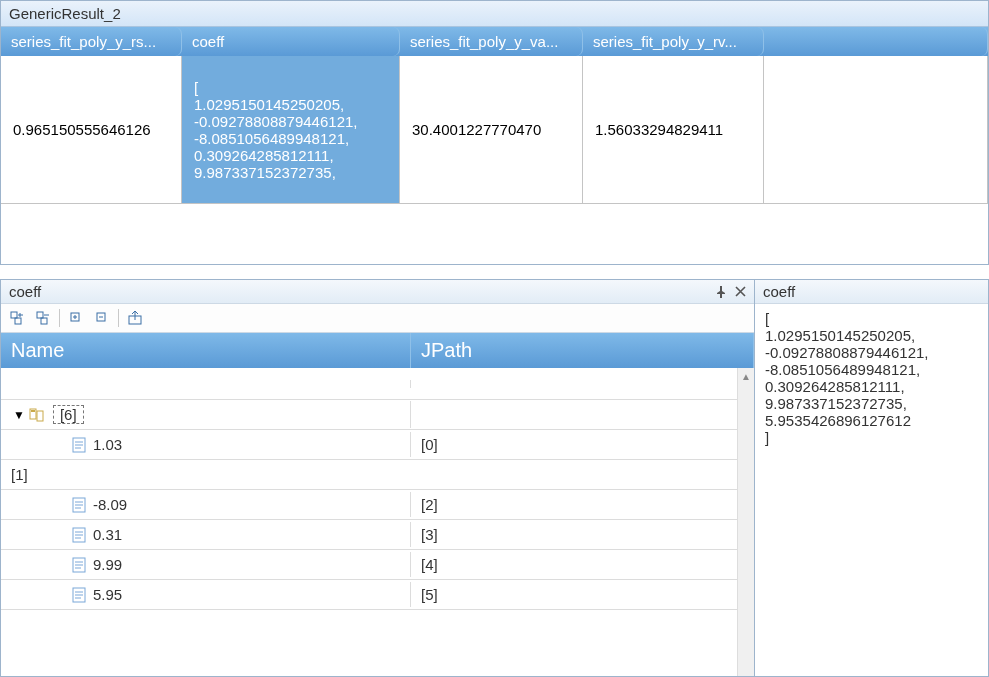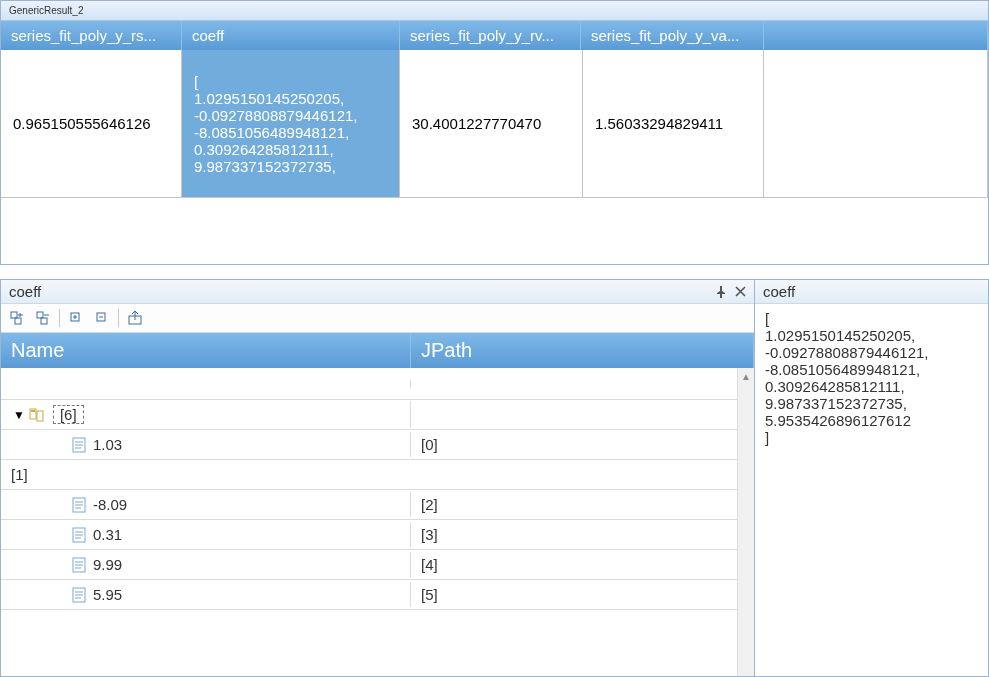--- a/index.html
+++ b/index.html
@@ -14,34 +14,35 @@
   }
   .top-panel {
     border: 1px solid #9db4cc;
     position: relative;
     height: 265px;
   }
   .title-bar {
     background: linear-gradient(#eaf2fb, #d3e5f7);
     border-bottom: 1px solid #a9c4df;
     padding: 4px 8px;
-    font-size: 10px;
+    font-size: 15px;
     color: #333;
   }
   .grid-header {
     display: flex;
     background: linear-gradient(#7fb9e8, #5a9ad6);
     color: #fff;
     font-size: 15px;
   }
   .grid-header .col {
     border-right: 1px solid #8fc0e8;
     padding: 6px 10px;
     white-space: nowrap;
     overflow: hidden;
+    border-radius: 7px;
   }
   .grid-body {
     display: flex;
     background: #fff;
   }
   .grid-body .cell {
     border-right: 1px solid #c4c4c4;
     border-bottom: 1px solid #c4c4c4;
     padding: 8px 12px;
     font-size: 15px;
@@ -199,22 +200,22 @@
   svg { display:block; }
 </style>
 </head>
 <body>
 
 <div class="top-panel">
   <div class="title-bar">GenericResult_2</div>
   <div class="grid-header">
     <div class="col c1">series_fit_poly_y_rs...</div>
     <div class="col c2">coeff</div>
+    <div class="col c3">series_fit_poly_y_va...</div>
     <div class="col c4">series_fit_poly_y_rv...</div>
-    <div class="col c3">series_fit_poly_y_va...</div>
     <div class="col c5"></div>
   </div>
   <div class="grid-body">
     <div class="cell c1">0.965150555646126</div>
     <div class="cell c2 selected">[
   1.0295150145250205,
   -0.09278808879446121,
   -8.0851056489948121,
   0.309264285812111,
   9.987337152372735,</div>

